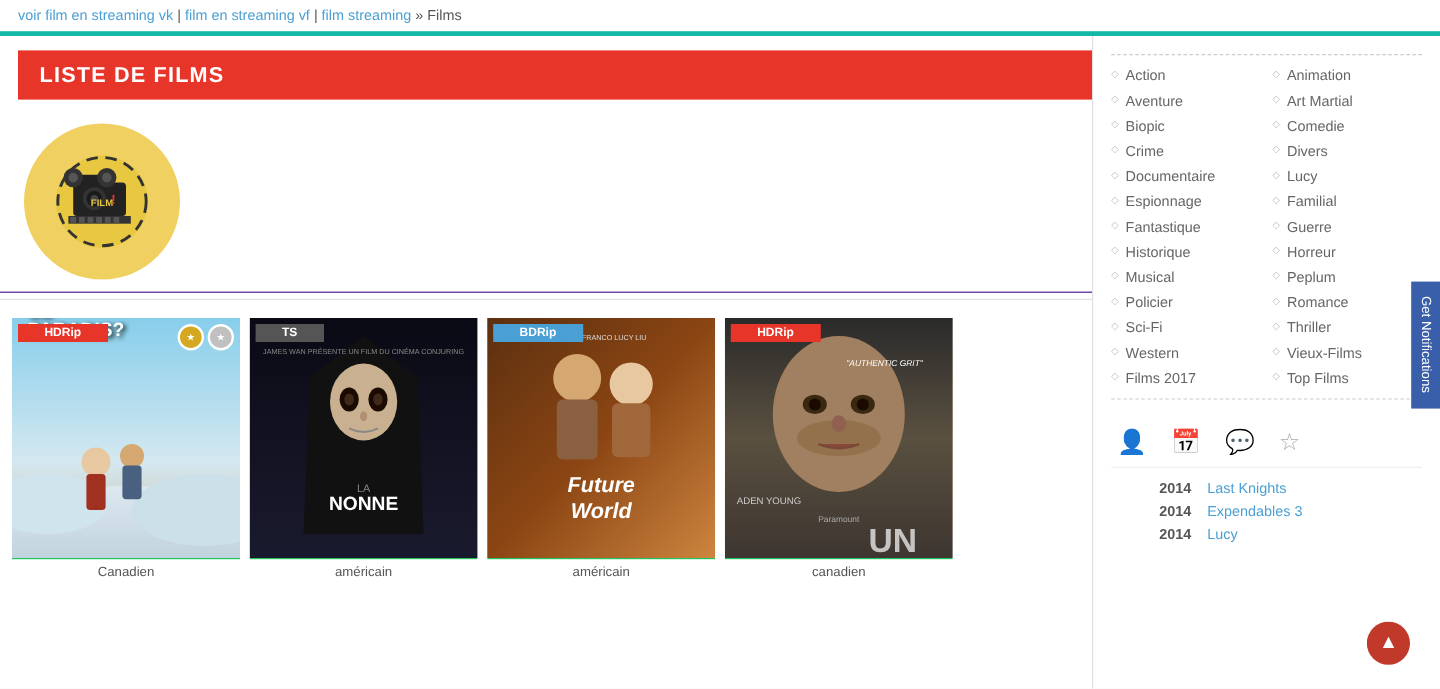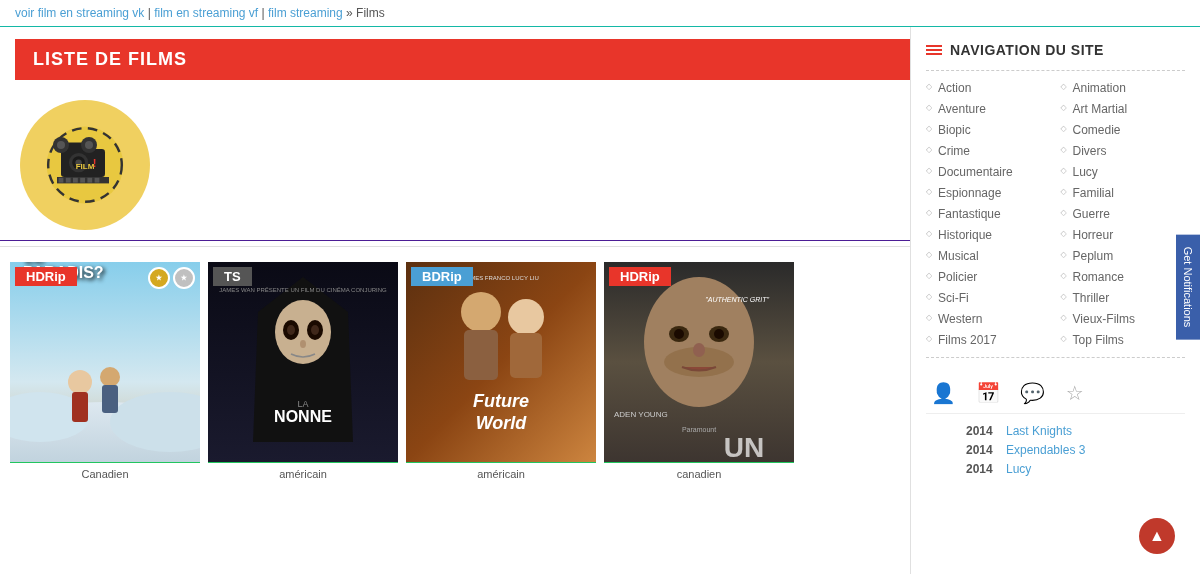--- a/index.html
+++ b/index.html
@@ -10,21 +10,21 @@
       height: 574px;
       overflow: hidden;
       display: flex;
       flex-direction: column;
     }
 
     
     .breadcrumb-bar {
       background: #fff;
       padding: 6px 15px;
-      border-bottom: 1px solid #14b8a6;
+      border-bottom: 4px solid #14b8a6;
       font-size: 12px;
       color: #555;
     }
     .breadcrumb-bar a {
       color: #4a9fd4;
       text-decoration: none;
     }
 
     
     .main-layout {
@@ -124,22 +124,22 @@
       background: linear-gradient(135deg, #8b4513 0%, #d2691e 30%, #a0522d 60%, #cd853f 100%);
     }
     .poster-unknown {
       background: linear-gradient(135deg, #3d3d3d 0%, #696969 40%, #8b7355 70%, #a0908a 100%);
     }
 
     .badge {
       position: absolute;
       top: 5px;
       left: 5px;
-      padding: 2px 11px;
-      font-size: 13px;
+      padding: 2px 22px;
+      font-size: 10px;
       font-weight: bold;
       color: #fff;
       z-index: 2;
     }
     .badge-hdrip { background: #e8352a; }
     .badge-ts { background: #555; }
     .badge-bdrip { background: #4a9fd4; }
 
     .poster-title-overlay {
       position: absolute;
@@ -518,28 +518,20 @@
           </svg>
         </div>
         <div class="movie-card-label">canadien</div>
       </div>
 
     </div>
   </div>
 
   <div class="sidebar">
 
-    <div class="sidebar-nav-title">
-      <div class="hamburger-icon">
-        <span></span>
-          <span></span>
-          <span></span>
-      </div>
-      <span>NAVIGATION DU SITE</span>
-    </div>
 
     <div class="nav-categories">
       <a class="nav-cat-item">Action</a>
       <a class="nav-cat-item">Animation</a>
       <a class="nav-cat-item">Aventure</a>
       <a class="nav-cat-item">Art Martial</a>
       <a class="nav-cat-item">Biopic</a>
       <a class="nav-cat-item">Comedie</a>
       <a class="nav-cat-item">Crime</a>
       <a class="nav-cat-item">Divers</a>

